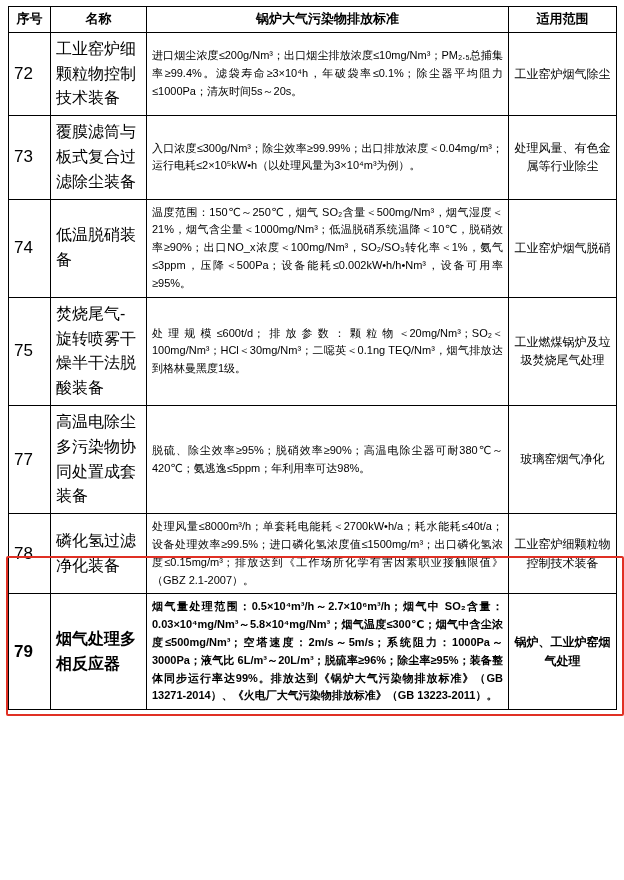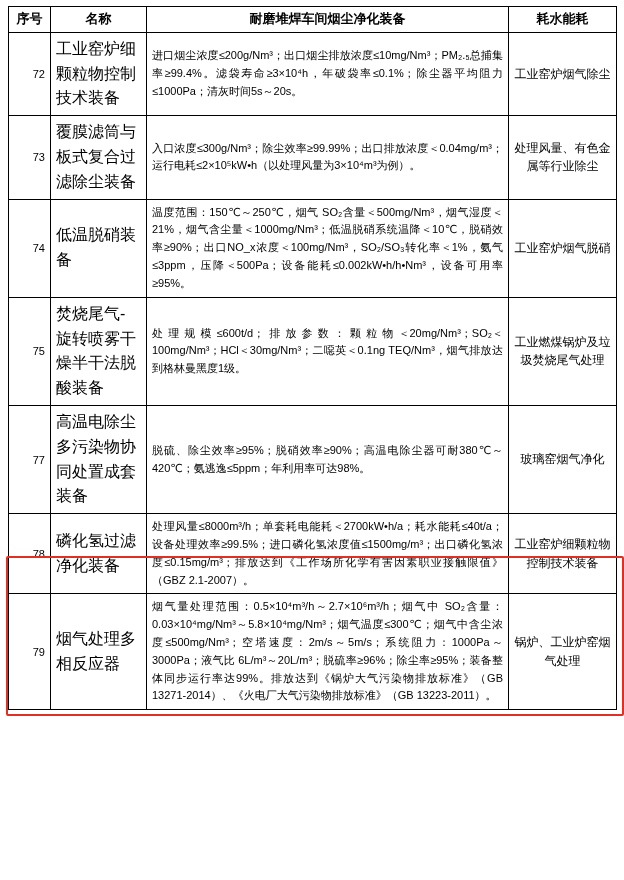--- a/index.html
+++ b/index.html
@@ -39,41 +39,42 @@
     font-size: 13px;
     padding: 6px 4px;
     line-height: 1.3;
   }
   col.c-no    { width: 42px; }
   col.c-name  { width: 96px; }
   col.c-spec  { width: 362px; }
   col.c-scope { width: 108px; }
 
   td.cell-no {
-    text-align: right;
-    font-size: 11px;
+    text-align: left;
+    font-size: 17px;
   }
   td.cell-name {
     text-align: left;
     font-size: 16px;
     line-height: 1.55;
   }
   td.cell-spec {
     text-align: justify;
     text-justify: inter-ideograph;
     font-size: 11px;
     line-height: 1.62;
   }
   td.cell-scope {
     text-align: center;
     font-size: 12px;
     line-height: 1.55;
   }
   tr.highlight-row td {
     border-color: #000000;
+    font-weight: bold;
   }
   
   .red-box {
     position: absolute;
     border: 2px solid #e03024;
     border-radius: 2px;
     pointer-events: none;
   }
 </style>
 </head>
@@ -84,22 +85,22 @@
     <colgroup>
       <col class="c-no">
       <col class="c-name">
       <col class="c-spec">
       <col class="c-scope">
     </colgroup>
     <thead>
       <tr>
         <th>序号</th>
         <th>名称</th>
-        <th>耐磨堆焊车间烟尘净化装备</th>
-        <th>耗水能耗</th>
+        <th>锅炉大气污染物排放标准</th>
+        <th>适用范围</th>
       </tr>
     </thead>
     <tbody>
       <tr>
         <td class="cell-no">72</td>
         <td class="cell-name">工业窑炉细颗粒物控制技术装备</td>
         <td class="cell-spec">进口烟尘浓度≤200g/Nm³；出口烟尘排放浓度≤10mg/Nm³；PM₂.₅总捕集率≥99.4%。滤袋寿命≥3×10⁴h，年破袋率≤0.1%；除尘器平均阻力≤1000Pa；清灰时间5s～20s。</td>
         <td class="cell-scope">工业窑炉烟气除尘</td>
       </tr>
       <tr>

